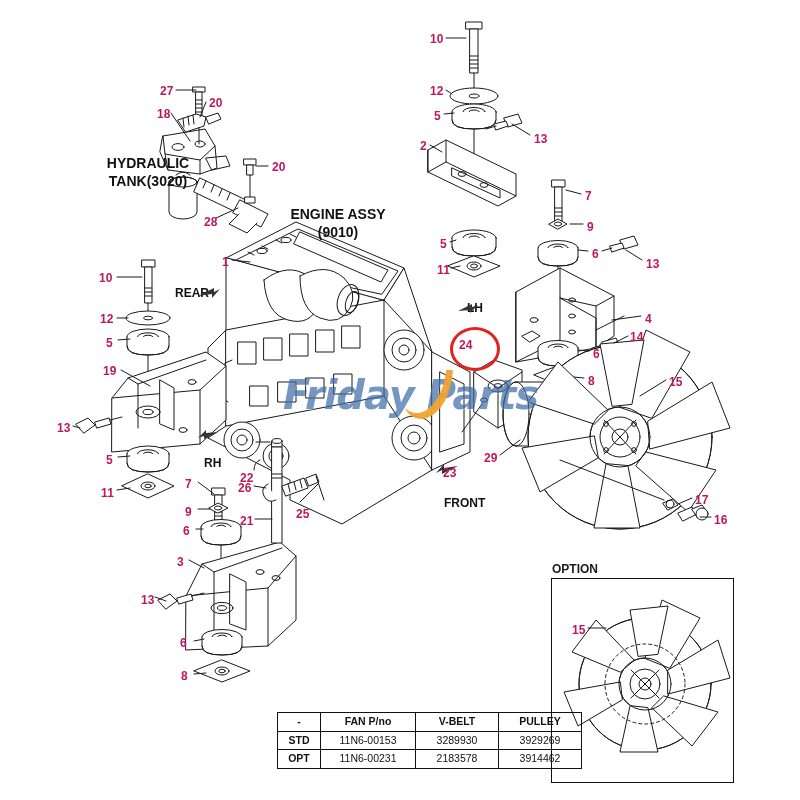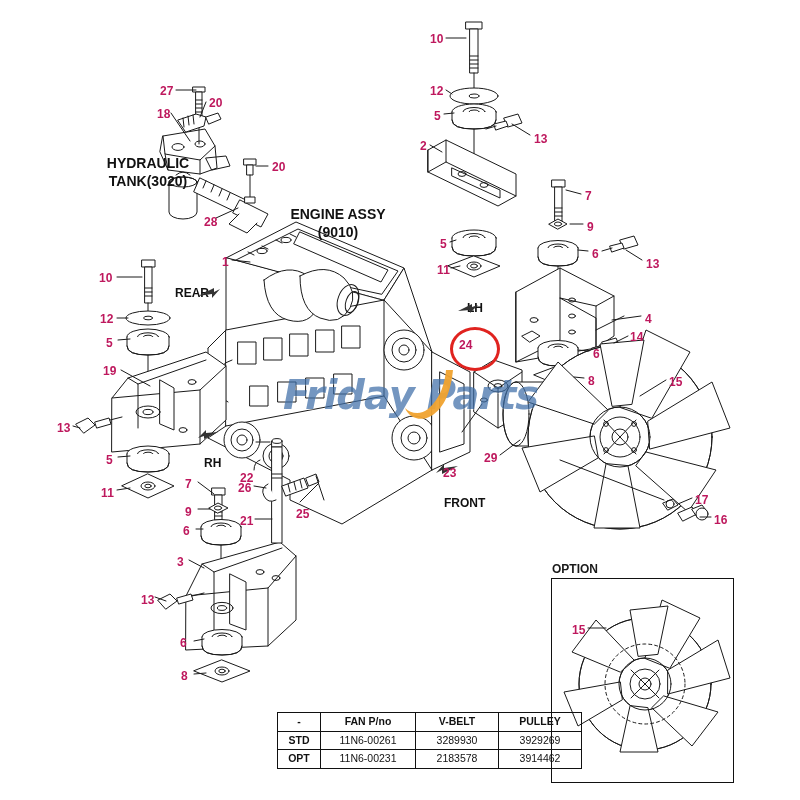--- a/index.html
+++ b/index.html
@@ -551,21 +551,21 @@
       <tr>
         <th class="rh">-</th>
         <th class="c2">FAN P/no</th>
         <th class="c3">V-BELT</th>
         <th class="c4">PULLEY</th>
       </tr>
     </thead>
     <tbody>
       <tr>
         <td class="rh">STD</td>
-        <td>11N6-00261</td>
+        <td>11N6-00153</td>
         <td>3289930</td>
         <td>3929269</td>
       </tr>
       <tr>
         <td class="rh">OPT</td>
         <td>11N6-00231</td>
         <td>2183578</td>
         <td>3914462</td>
       </tr>
     </tbody>

